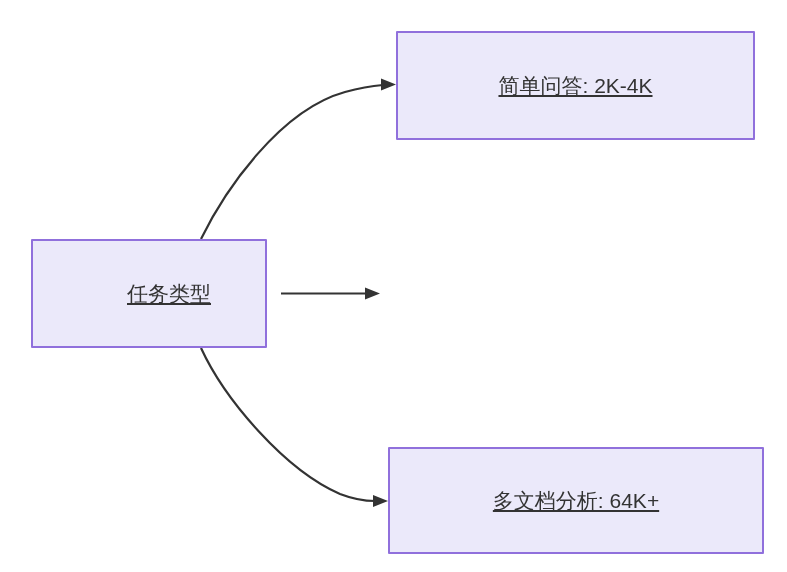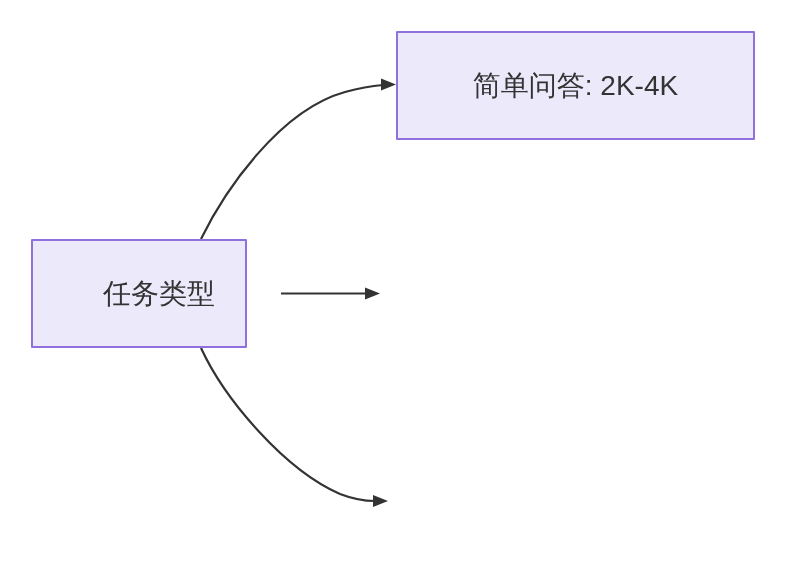--- a/index.html
+++ b/index.html
@@ -34,31 +34,32 @@
     background: #ebe9fa;
     border: 2px solid #9070dc;
     border-radius: 1px;
     display: flex;
     align-items: center;
     justify-content: center;
     text-align: center;
   }
   .node-label {
     color: #333333;
-    font-size: 28px;
+    font-size: 21px;
     line-height: 1.2;
     font-family: "Liberation Sans", "DejaVu Sans", sans-serif;
     white-space: nowrap;
     letter-spacing: 0px;
+    text-decoration: underline;
   }
   
   #node-source {
     left: 31px;
     top: 239px;
-    width: 216px;
+    width: 236px;
     height: 109px;
     padding-left: 40px;
   }
   #node-simple-qa {
     left: 396px;
     top: 31px;
     width: 359px;
     height: 109px;
   }
   #node-doc-summary {
@@ -108,14 +109,17 @@
 
   <div class="node" id="node-source">
     <span class="node-label">任务类型</span>
   </div>
 
   <div class="node" id="node-simple-qa">
     <span class="node-label">简单问答: 2K-4K</span>
   </div>
 
 
+  <div class="node" id="node-multi-doc">
+    <span class="node-label">多文档分析: 64K+</span>
+  </div>
 
 </div>
 
 </body></html>

